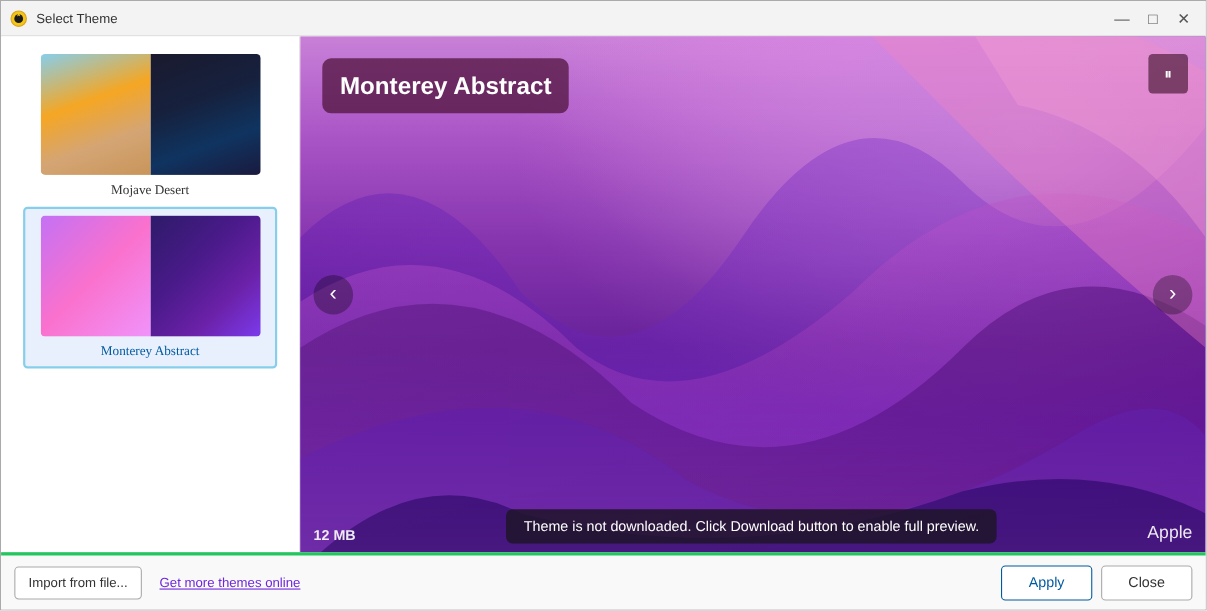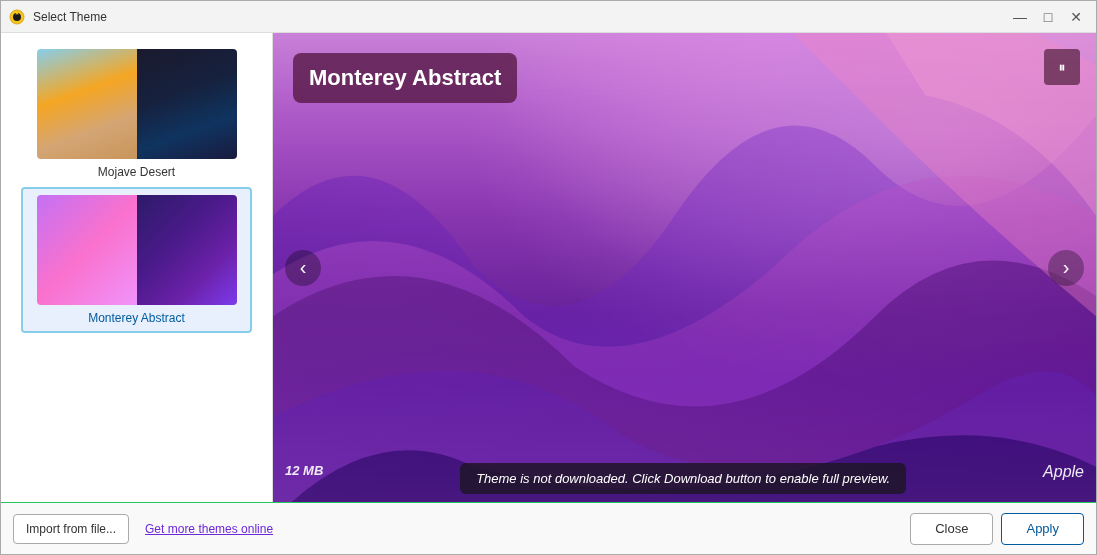--- a/index.html
+++ b/index.html
@@ -72,20 +72,21 @@
     }
 
     
     .theme-list {
       width: 272px;
       background: #fff;
       border-right: 1px solid #ddd;
       overflow-y: auto;
       flex-shrink: 0;
       padding: 8px 16px;
+      font-family: Liberation Serif, serif;
     }
     .theme-list::-webkit-scrollbar { width: 6px; }
     .theme-list::-webkit-scrollbar-thumb { background: #ccc; border-radius: 3px; }
 
     .theme-item {
       padding: 8px 16px;
       cursor: pointer;
       display: flex;
       flex-direction: column;
       align-items: center;
@@ -201,24 +202,23 @@
     }
     .nav-prev { left: 12px; }
     .nav-next { right: 12px; }
 
     .preview-bottom {
       position: absolute;
       bottom: 0;
       left: 0;
       right: 0;
       display: flex;
-      align-items: flex-start;
+      align-items: flex-end;
       justify-content: space-between;
       padding: 8px 12px;
-      font-style: italic;
     }
     .file-size {
       font-size: 13px;
       color: rgba(255,255,255,0.9);
       font-weight: 600;
     }
     .download-notice {
       background: rgba(30, 20, 40, 0.85);
       border-radius: 6px;
       padding: 8px 16px;
@@ -228,21 +228,21 @@
     .brand-label {
       font-size: 16px;
       color: rgba(255,255,255,0.9);
       font-weight: 500;
     }
 
     
     .bottom-bar {
       height: 52px;
       background: #f9f9f9;
-      border-top: 1px solid #22c55e;
+      border-top: 3px solid #22c55e;
       display: flex;
       align-items: center;
       padding: 0 12px;
       justify-content: space-between;
       flex-shrink: 0;
     }
     .bottom-left {
       display: flex;
       align-items: center;
       gap: 16px;
@@ -389,17 +389,17 @@
       </div>
     </div>
   </div>
 
   <div class="bottom-bar">
     <div class="bottom-left">
       <button class="import-btn">Import from file...</button>
       <button class="get-more-link">Get more themes online</button>
     </div>
     <div class="bottom-right">
+      <button class="action-btn primary">Apply</button>
       <button class="action-btn">Close</button>
-      <button class="action-btn primary">Apply</button>
     </div>
   </div>
 </div>
 
 </body></html>

